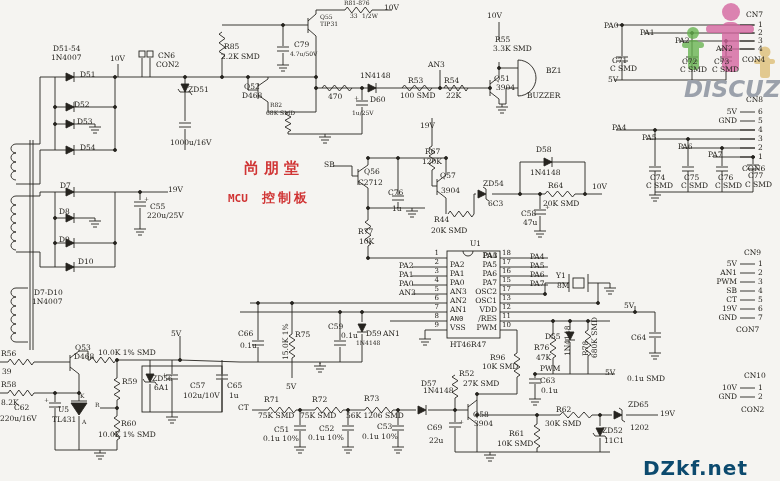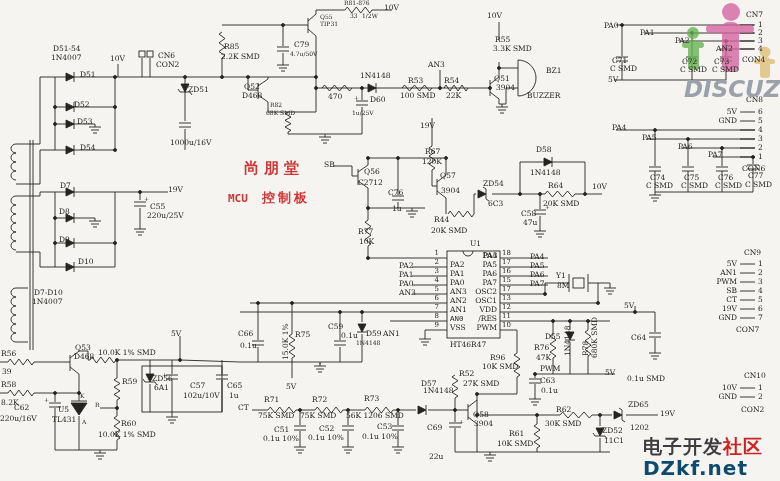--- a/index.html
+++ b/index.html
@@ -730,21 +730,21 @@
       <span class="lbl" style="left: 364px; top: 395px;">R73</span>
       <span class="lbl" style="left: 346px; top: 412px;">56K 1206 SMD</span>
       <span class="lbl" style="left: 274px; top: 426px;">C51</span>
       <span class="lbl" style="left: 263px; top: 435px;">0.1u 10%</span>
       <span class="lbl" style="left: 319px; top: 425px;">C52</span>
       <span class="lbl" style="left: 308px; top: 434px;">0.1u 10%</span>
       <span class="lbl" style="left: 377px; top: 423px;">C53</span>
       <span class="lbl" style="left: 362px; top: 433px;">0.1u 10%</span>
       <span class="lbl t" style="left: 459px; top: 419px;">+</span>
       <span class="lbl" style="left: 427px; top: 424px;">C69</span>
-      <span class="lbl" style="left: 429px; top: 437px; margin-top: 16px;">22u</span>
+      <span class="lbl" style="left: 429px; top: 437px;">22u</span>
       <span class="lbl" style="left: 473px; top: 411px;">Q58</span>
       <span class="lbl" style="left: 474px; top: 420px;">3904</span>
       <span class="lbl" style="left: 509px; top: 430px;">R61</span>
       <span class="lbl" style="left: 497px; top: 440px;">10K SMD</span>
       <span class="lbl" style="left: 556px; top: 406px;">R62</span>
       <span class="lbl" style="left: 545px; top: 420px;">30K SMD</span>
       <span class="lbl" style="left: 602px; top: 427px;">ZD52</span>
       <span class="lbl" style="left: 604px; top: 437px;">11C1</span>
       <span class="lbl" style="left: 628px; top: 401px;">ZD65</span>
       <span class="lbl" style="left: 630px; top: 424px;">1202</span>
@@ -851,17 +851,14 @@
       <span class="mcuname rt" style="left: 472px; top: 324px;">PWM</span>
     </div>
 
 
   <div id="brand">尚朋堂</div>
   <div id="board-type">MCU</div>
   <div id="board-name">控制板</div>
 
   <div id="discuz">DISCUZ!</div>
 
-  <div id="footer1">
-    <span class="dk">电子开发</span><span class="rd">社区</span>
-  </div>
   <div id="footer2">DZkf.net</div>
 </div>
 
 </body></html>

